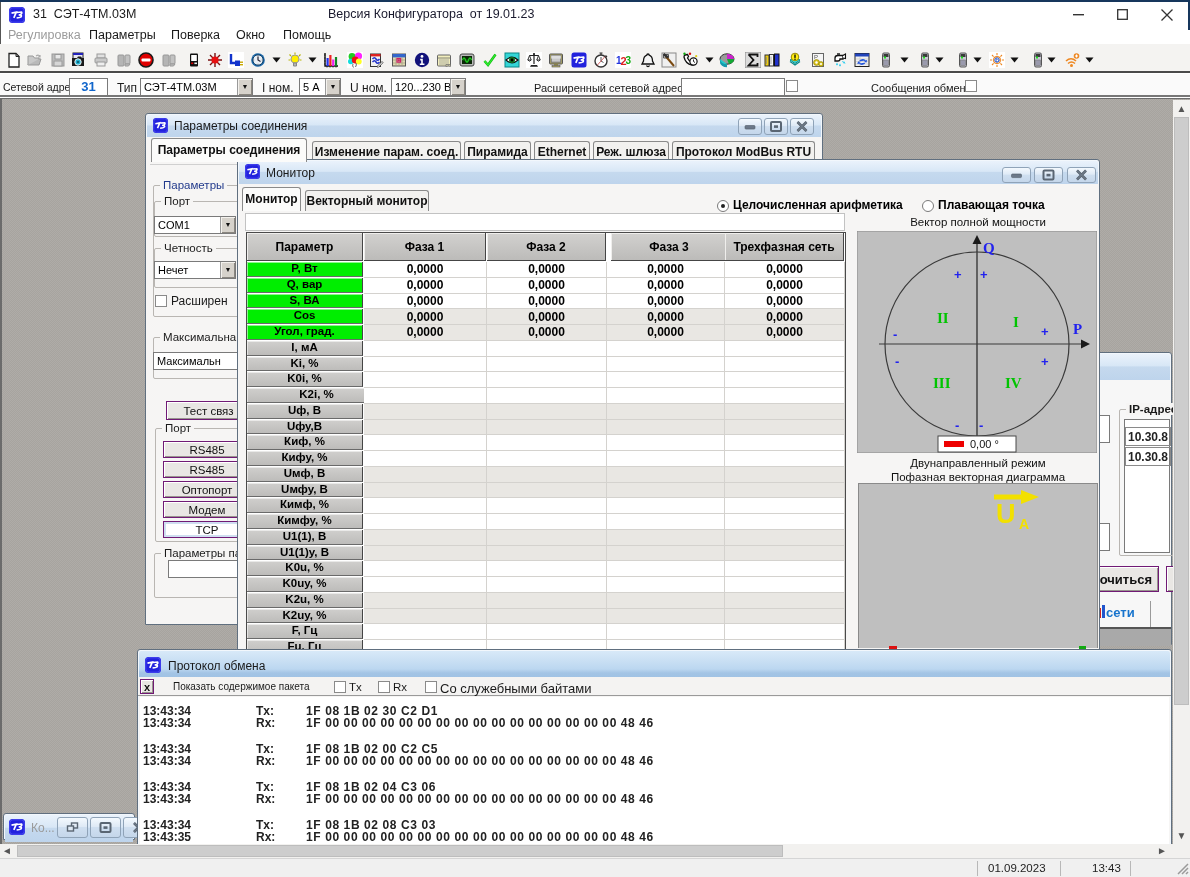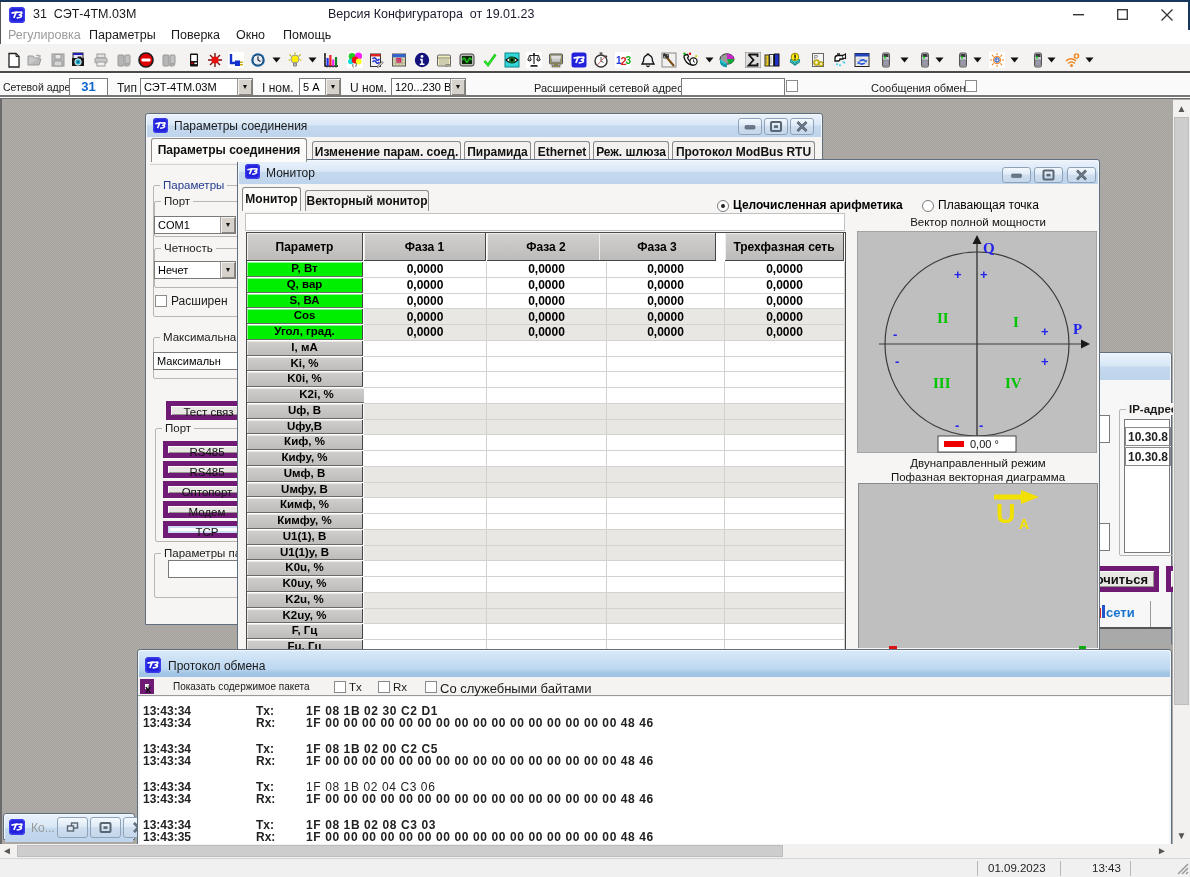--- a/index.html
+++ b/index.html
@@ -22,21 +22,21 @@
 .tr0{position:absolute;border-bottom:1px solid #d4d2ce}
 .tv{position:absolute;border-right:1px solid #d4d2ce;font-weight:bold;font-size:12px;text-align:center;display:flex;align-items:center;justify-content:center;line-height:1}
 .lbl{position:absolute;font-size:12px;color:#1a1a1a;white-space:nowrap}
 .cb{position:absolute;width:12px;height:12px;background:#fff;border:1px solid #8a8a8a}
 .combo{position:absolute;height:18px;background:#fff;border:1px solid #7a7a7a;font-size:11px}
 .combo span{position:absolute;left:3px;top:2px;white-space:nowrap}
 .combo i{position:absolute;right:0;top:0;width:15px;height:16px;background:#d6d2cb;border-left:1px solid #9a9a9a;
  font-style:normal;font-size:7px;text-align:center;line-height:16px;color:#111;box-shadow:inset 1px 1px 0 #f4f2ee,inset -1px -1px 0 #8a867f}
 .grp{position:absolute;border:1px solid #b9b6b2;border-radius:2px}
 .glab{position:absolute;left:6px;top:-7px;background:#f6f5f4;padding:0 3px;font-size:11.5px;color:#1a1a1a;white-space:nowrap}
-.b3d{position:absolute;background:#e9e7e4;border:5px solid #701a75;box-shadow:inset 1px 1px 0 #fff,inset -1px -1px 0 #98948e;
+.b3d{position:absolute;background:#e9e7e4;border:1px solid #701a75;box-shadow:inset 1px 1px 0 #fff,inset -1px -1px 0 #98948e;
  font-family:"Liberation Sans",sans-serif;font-size:11.5px;color:#111}
 .bfoc{background:#fff;box-shadow:inset 0 0 0 2px #cfdef0}
 .radio{position:absolute;width:12px;height:12px;border-radius:50%;background:#fff;border:1px solid #7a7a7a}
 .rdot{position:absolute;left:3px;top:3px;width:4px;height:4px;border-radius:50%;background:#222}
 input.ed{position:absolute;background:#fff;border:1px solid #7a7a7a}
 </style></head>
 <body>
 <div id="root">
 
 <div style="position:absolute;left:0;top:0;width:1190px;height:2px;background:#16365c"></div>
@@ -619,31 +619,31 @@
 <div style="position:absolute;left:0;top:24px;right:0;bottom:0;background:#f6f5f4"></div>
 <div style="position:absolute;left:2px;top:27px;width:720px;height:24px">
         <div class="tab act" style="left:2px;width:59px">Монитор</div>
         <div class="tab" style="left:65px;width:124px">Векторный монитор</div>
       </div>
 <div class="radio" style="left:479px;top:40px">
         <span class="rdot"></span>
       </div>
 <span style="position:absolute;left:495px;top:38px;font-weight:bold;font-size:12px">Целочисленная арифметика</span>
 <div class="radio" style="left:684px;top:40px"></div>
-<span style="position:absolute;left:700px;top:38px;font-weight:normal;font-size:12px">Плавающая точка</span>
+<span style="position:absolute;left:700px;top:38px;font-weight:bold;font-size:12px">Плавающая точка</span>
 <div style="position:absolute;left:7px;top:53px;width:600px;height:18px;background:#fff;border:1px solid #c2c2c2"></div>
 <div style="position:absolute;left:620px;top:56px;width:240px;text-align:center;font-size:11.5px;color:#111">Вектор полной мощности</div>
 <div style="position:absolute;left:620px;top:297px;width:240px;text-align:center;font-size:11.5px;color:#111">Двунаправленный режим</div>
 <div style="position:absolute;left:620px;top:311px;width:240px;text-align:center;font-size:11.5px;color:#111">Пофазная векторная диаграмма</div>
 </div>
 <div style="position:absolute;left:246px;top:232px;width:600px;height:419px;border:1px solid #4a4a4a;background:#fff;overflow:hidden">
 <div class="th" style="left:0px;top:0;width:116px;height:28px">Параметр</div>
       <div class="th" style="left:117px;top:0;width:122px;height:28px">Фаза 1</div>
       <div class="th" style="left:240px;top:0;width:119px;height:28px">Фаза 2</div>
-      <div class="th" style="left:352px;top:0;width:117px;height:28px">Фаза 3</div>
+      <div class="th" style="left:364px;top:0;width:117px;height:28px">Фаза 3</div>
       <div class="th" style="left:478px;top:0;width:119px;height:28px">Трехфазная сеть</div>
       <div class="tp" style="left:0;top:29.00px;width:116px;height:14.75px;background:#00ee00">P, Вт</div>
       <div class="tr0" style="left:117px;top:29.00px;width:481px;height:15.75px;background:#fff"></div>
       <div class="tv" style="left:117px;top:29.00px;width:123px;height:14.75px">0,0000</div>
       <div class="tv" style="left:240px;top:29.00px;width:120px;height:14.75px">0,0000</div>
       <div class="tv" style="left:360px;top:29.00px;width:118px;height:14.75px">0,0000</div>
       <div class="tv" style="left:478px;top:29.00px;width:120px;height:14.75px">0,0000</div>
       <div class="tp" style="left:0;top:44.75px;width:116px;height:14.75px;background:#00ee00">Q, вар</div>
       <div class="tr0" style="left:117px;top:44.75px;width:481px;height:15.75px;background:#fff"></div>
       <div class="tv" style="left:117px;top:44.75px;width:123px;height:14.75px">0,0000</div>
@@ -857,21 +857,21 @@
       <div style="position:absolute;left:118px;top:66px;font-size:12px;font-weight:bold;color:#222">Rx:</div>
       <div style="position:absolute;left:168px;top:66px;font-size:12px;font-weight:bold;color:#222;letter-spacing:0.6px">1F 00 00 00 00 00 00 00 00 00 00 00 00 00 00 00 00 48 46</div>
       <div style="position:absolute;left:5px;top:92px;font-size:12px;font-weight:bold;color:#222;white-space:pre">13:43:34</div>
       <div style="position:absolute;left:118px;top:92px;font-size:12px;font-weight:bold;color:#222">Tx:</div>
       <div style="position:absolute;left:168px;top:92px;font-size:12px;font-weight:bold;color:#222;letter-spacing:0.6px">1F 08 1B 02 00 C2 C5</div>
       <div style="position:absolute;left:5px;top:104px;font-size:12px;font-weight:bold;color:#222;white-space:pre">13:43:34</div>
       <div style="position:absolute;left:118px;top:104px;font-size:12px;font-weight:bold;color:#222">Rx:</div>
       <div style="position:absolute;left:168px;top:104px;font-size:12px;font-weight:bold;color:#222;letter-spacing:0.6px">1F 00 00 00 00 00 00 00 00 00 00 00 00 00 00 00 00 48 46</div>
       <div style="position:absolute;left:5px;top:130px;font-size:12px;font-weight:bold;color:#222;white-space:pre">13:43:34</div>
       <div style="position:absolute;left:118px;top:130px;font-size:12px;font-weight:bold;color:#222">Tx:</div>
-      <div style="position:absolute;left:168px;top:130px;font-size:12px;font-weight:normal;color:#222;letter-spacing:0.6px">1F 08 1B 02 04 C3 06</div>
+      <div style="position:absolute;left:168px;top:130px;font-size:12px;font-weight:bold;color:#222;letter-spacing:0.6px">1F 08 1B 02 04 C3 06</div>
       <div style="position:absolute;left:5px;top:142px;font-size:12px;font-weight:bold;color:#222;white-space:pre">13:43:34</div>
       <div style="position:absolute;left:118px;top:142px;font-size:12px;font-weight:bold;color:#222">Rx:</div>
       <div style="position:absolute;left:168px;top:142px;font-size:12px;font-weight:bold;color:#222;letter-spacing:0.6px">1F 00 00 00 00 00 00 00 00 00 00 00 00 00 00 00 00 48 46</div>
       <div style="position:absolute;left:5px;top:168px;font-size:12px;font-weight:bold;color:#222;white-space:pre">13:43:34</div>
       <div style="position:absolute;left:118px;top:168px;font-size:12px;font-weight:bold;color:#222">Tx:</div>
       <div style="position:absolute;left:168px;top:168px;font-size:12px;font-weight:bold;color:#222;letter-spacing:0.6px">1F 08 1B 02 08 C3 03</div>
       <div style="position:absolute;left:5px;top:180px;font-size:12px;font-weight:bold;color:#222;white-space:pre">13:43:35</div>
       <div style="position:absolute;left:118px;top:180px;font-size:12px;font-weight:bold;color:#222">Rx:</div>
       <div style="position:absolute;left:168px;top:180px;font-size:12px;font-weight:bold;color:#222;letter-spacing:0.6px">1F 00 00 00 00 00 00 00 00 00 00 00 00 00 00 00 00 48 46</div>
 </div>

